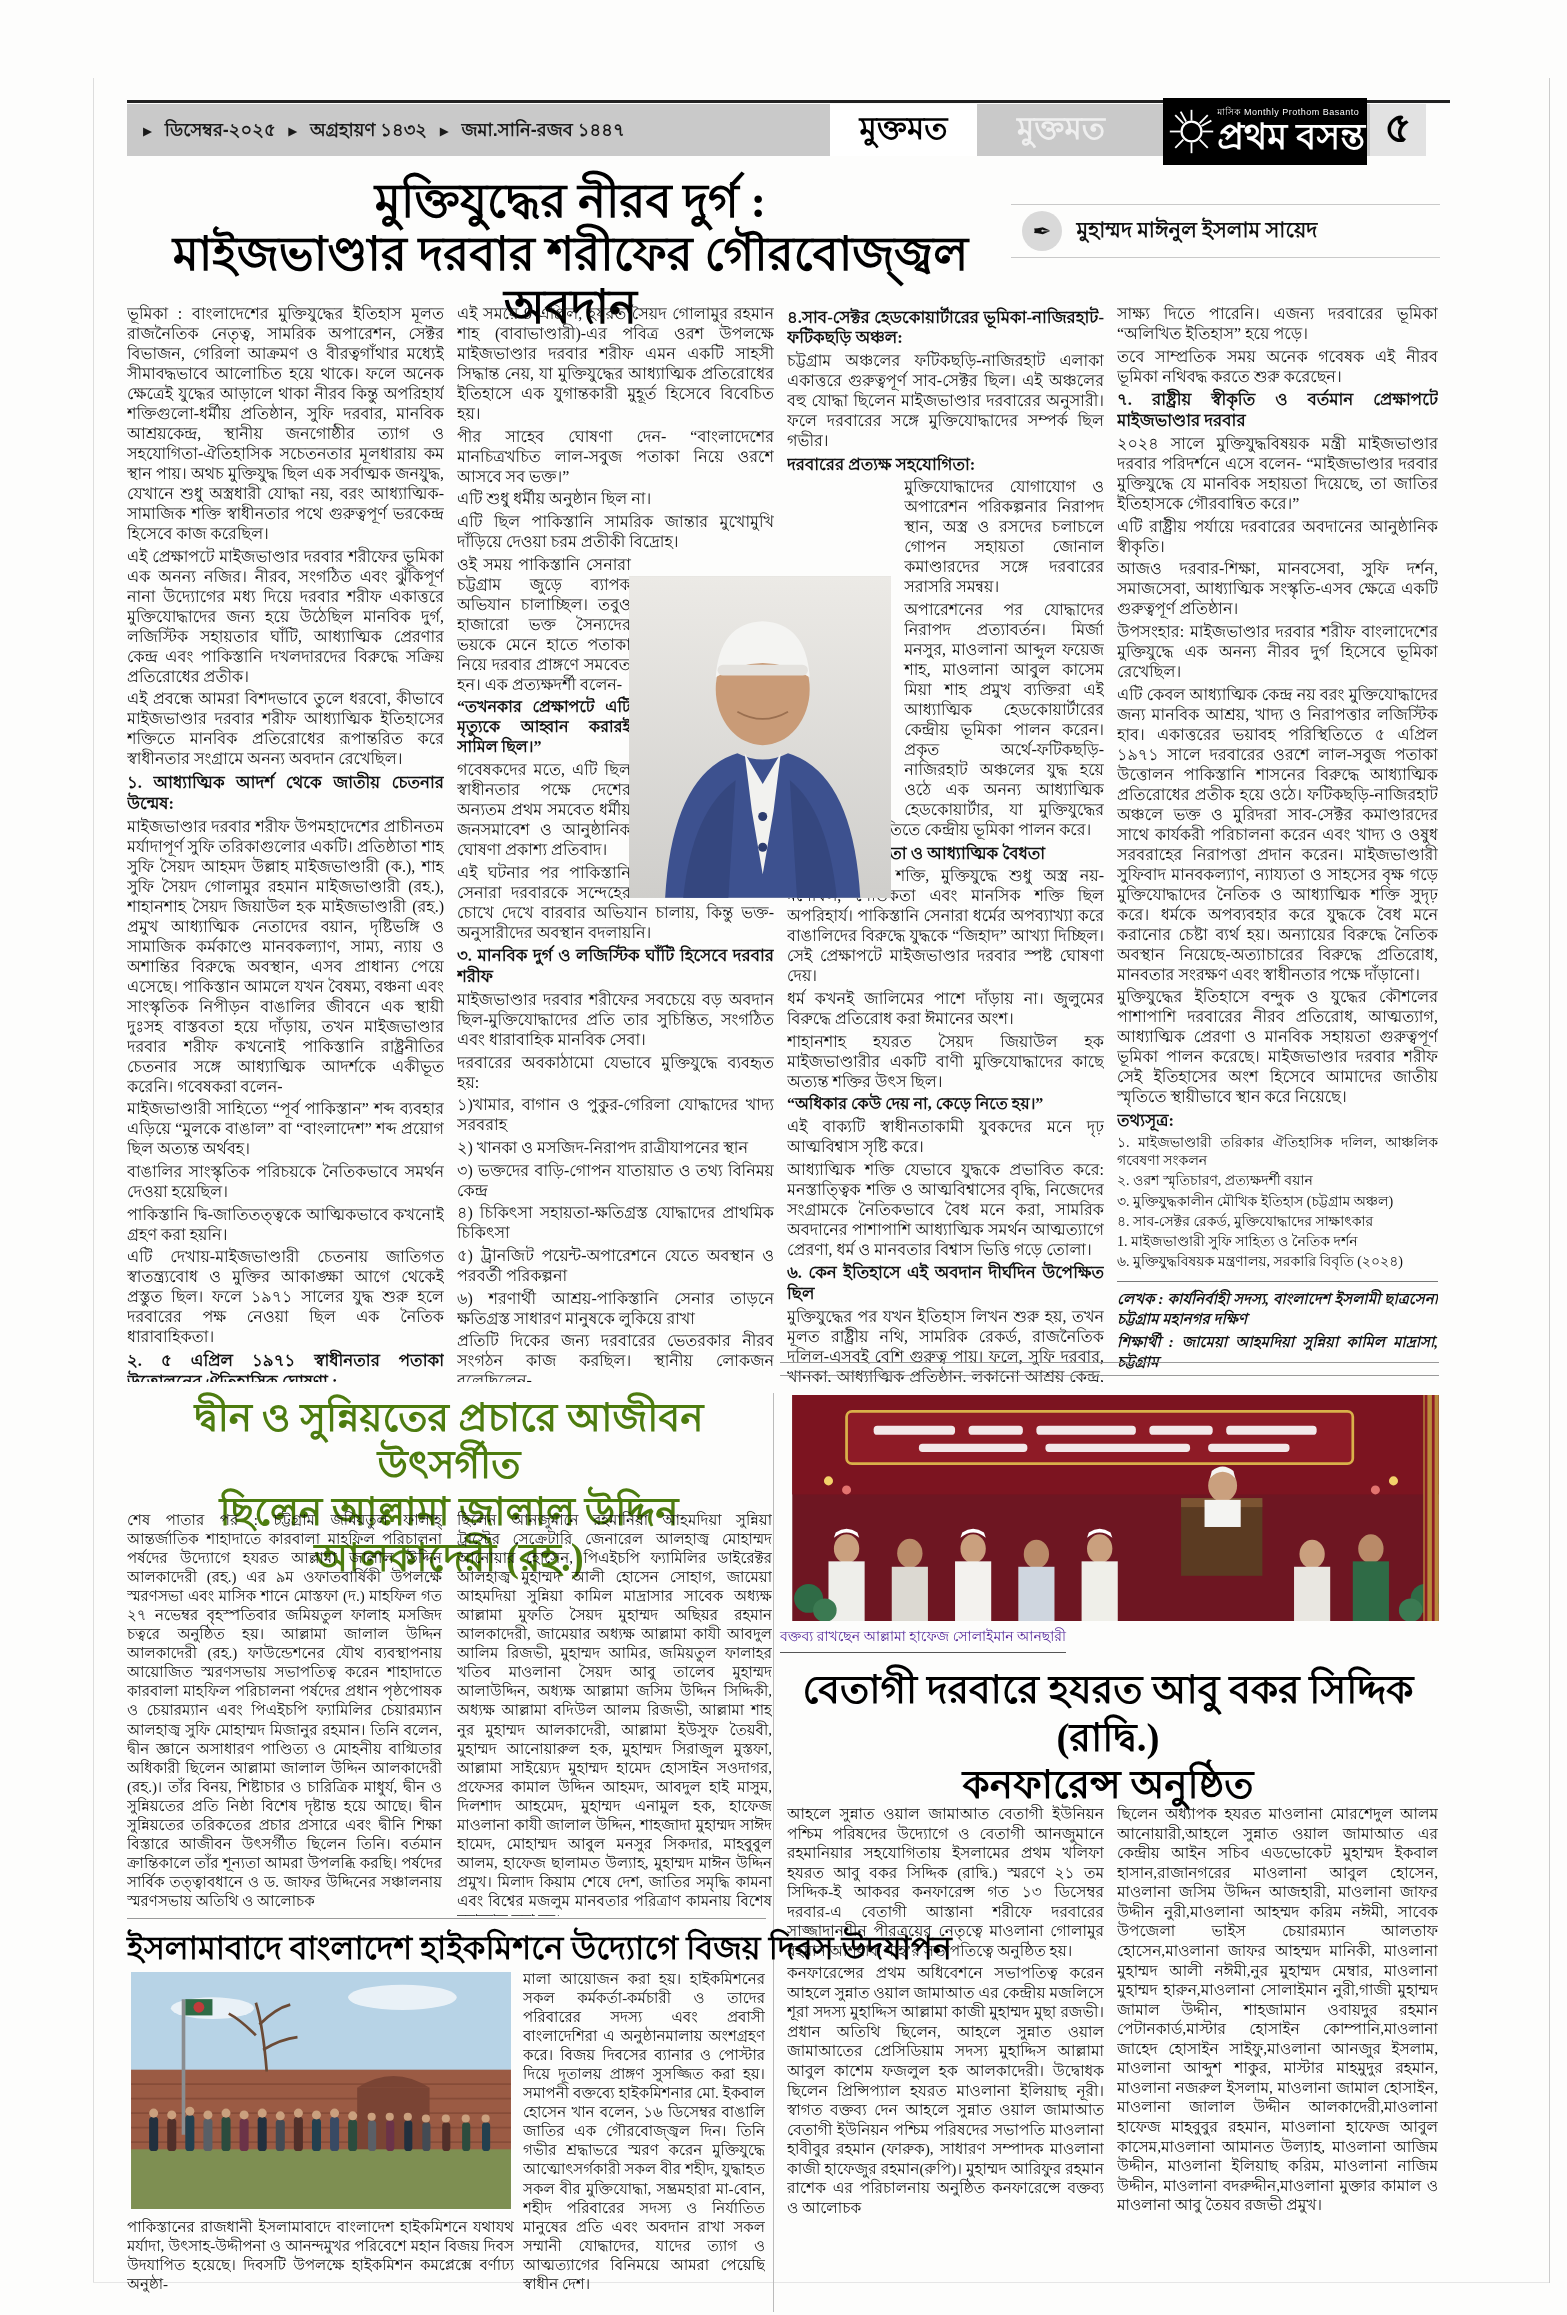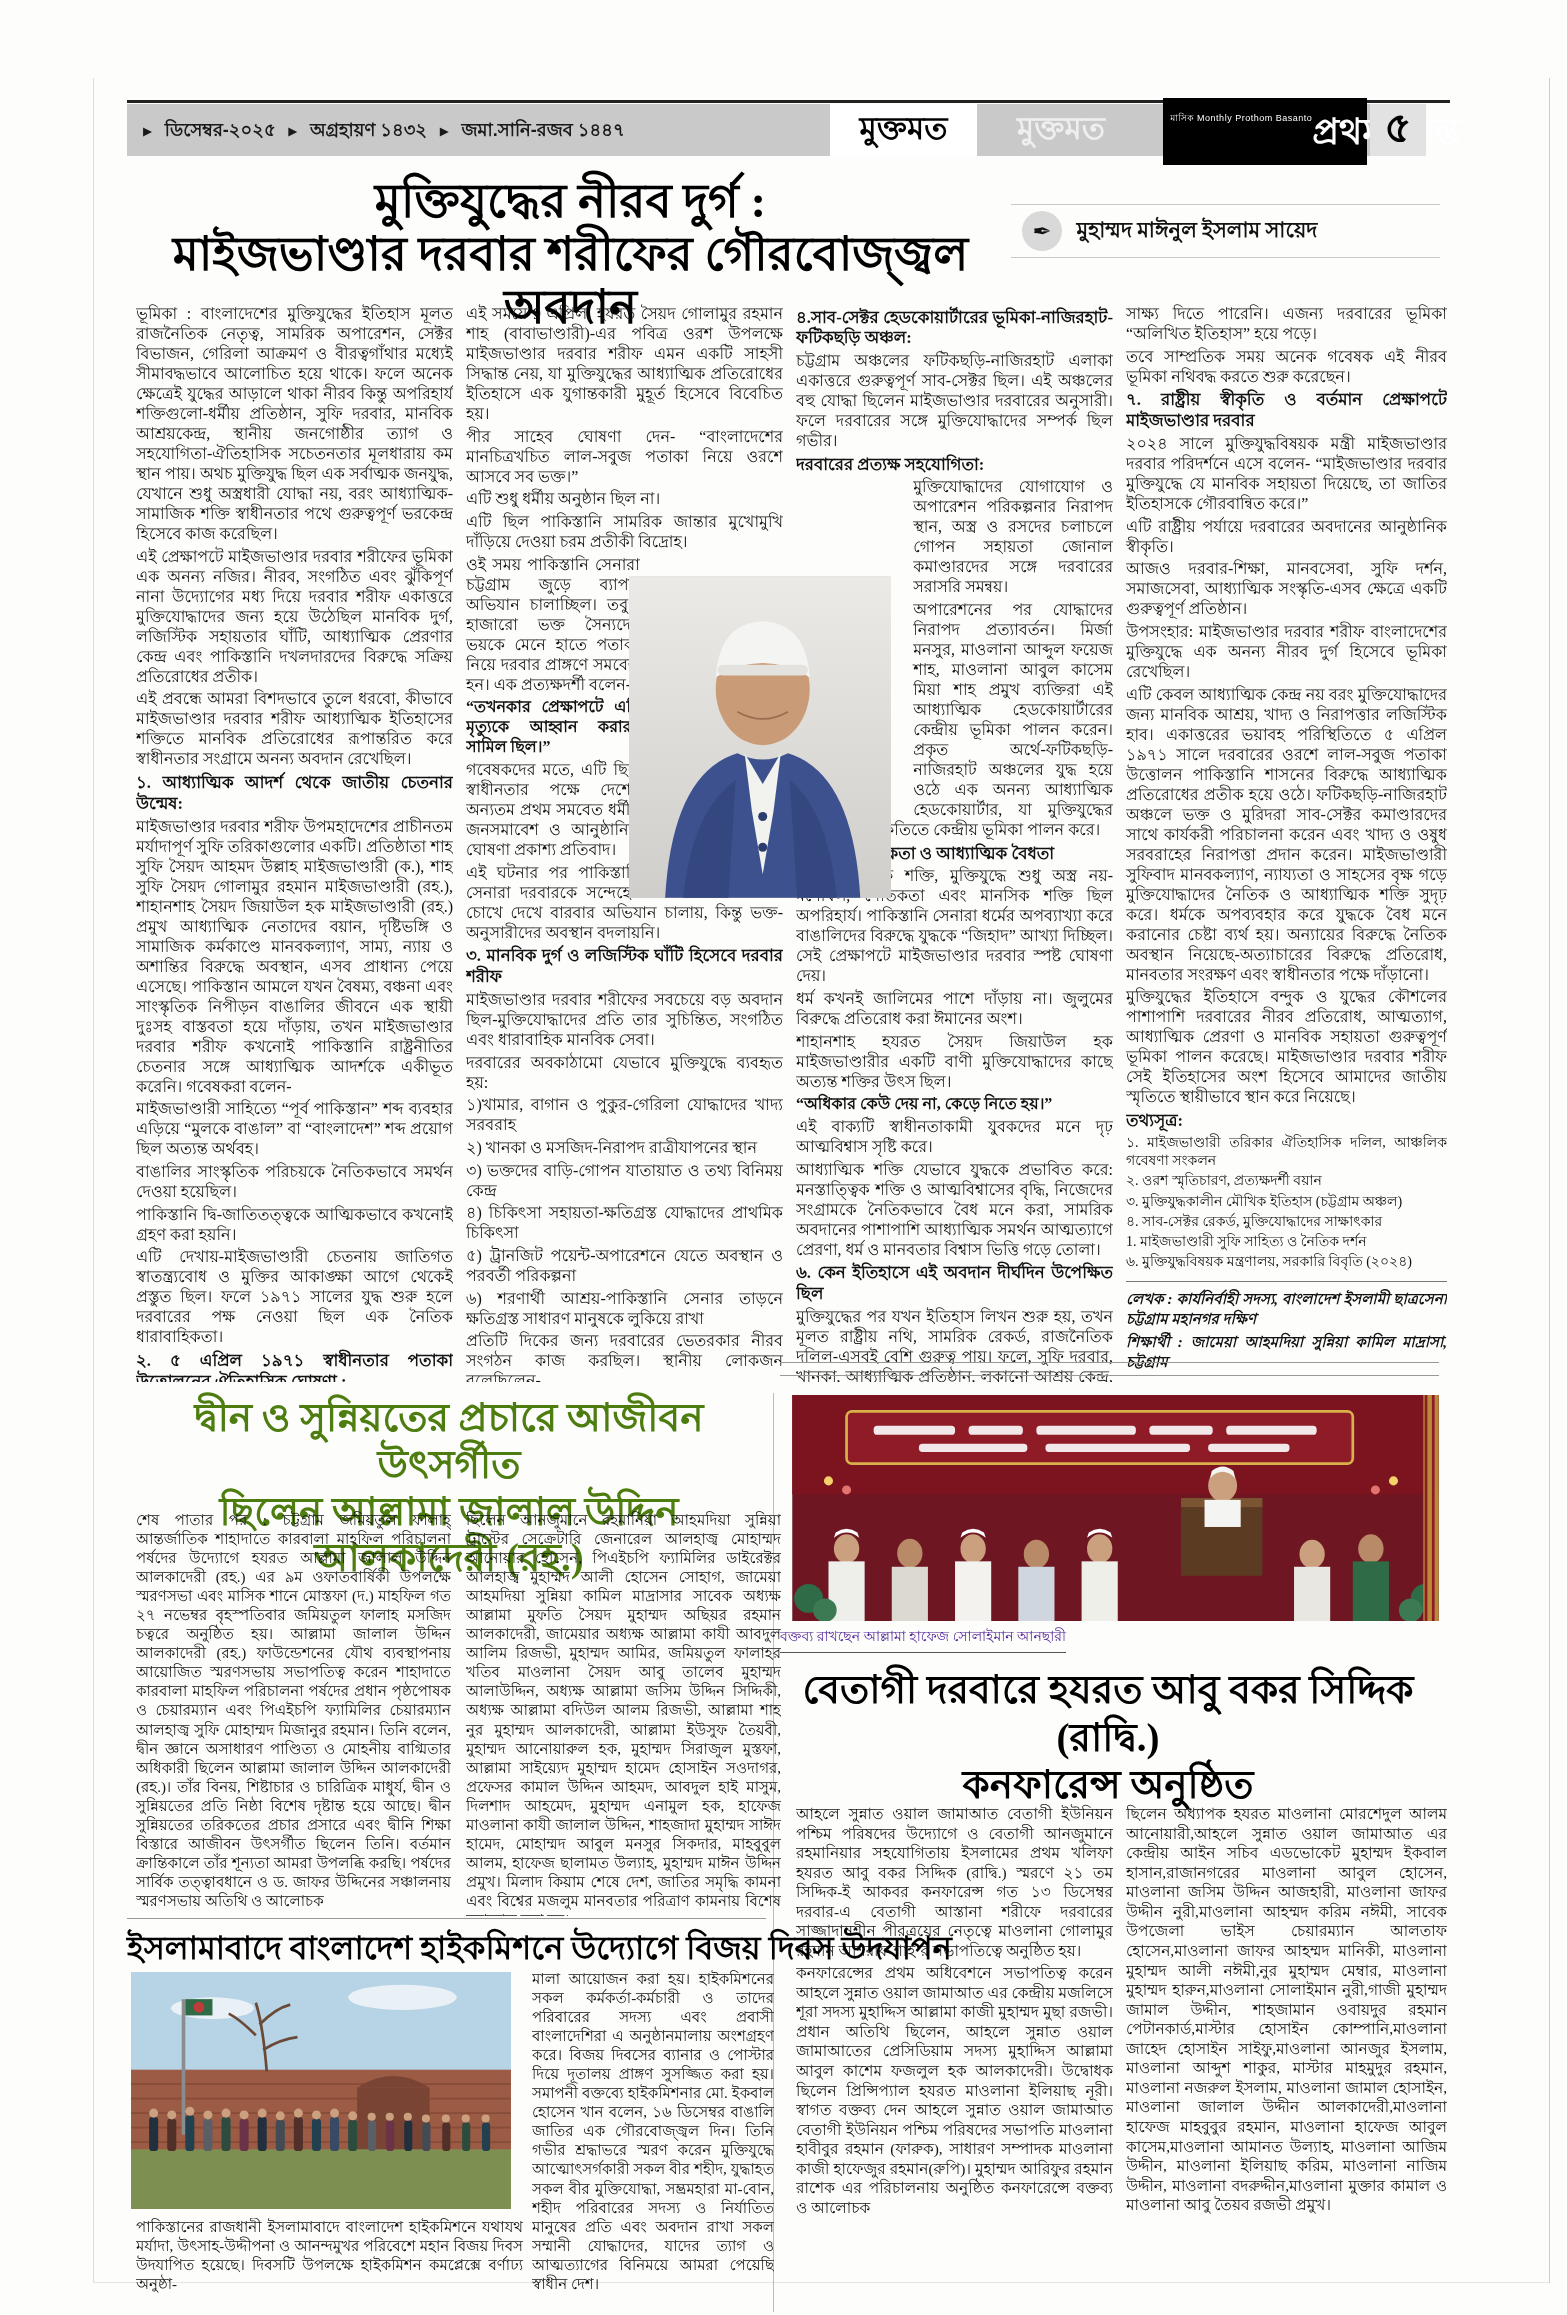--- a/index.html
+++ b/index.html
@@ -14,37 +14,37 @@
   .topline{left:127px;top:100px;width:1323px;height:2.7px;background:#222;}
   .hdrbar{left:127px;top:104px;width:1285px;height:52px;background:#c9c9c9;}
   .dates{left:143px;top:116px;height:31px;display:flex;align-items:center;gap:12.7px;
          font-size:18px;font-weight:600;color:#1a1a1a;font-family:"Liberation Sans","DejaVu Sans",sans-serif;}
   .dates .bul{font-size:11.8px;position:relative;top:-0.9px;}
   .tabwhite{left:830px;top:104px;width:147px;height:52px;background:#fff;display:flex;align-items:center;justify-content:center;
             font-weight:800;font-size:31px;color:#000;}
   .tabghost{left:984px;top:104px;width:154px;height:52px;display:flex;align-items:center;justify-content:center;
             font-weight:800;font-size:31px;color:#efefef;}
   .logobox{left:1163px;top:98px;width:204px;height:67px;background:#000;color:#fff;display:flex;align-items:center;padding-left:5.4px;box-sizing:border-box;}
-  .logotxt{display:flex;line-height:1;margin-left:1.8px;justify-content:center;}
+  .logotxt{display:flex;flex-direction:column;line-height:1;margin-left:1.8px;justify-content:center;}
   .logosmall{font-size:9px;letter-spacing:0.5px;white-space:nowrap;margin-bottom:2.7px;font-family:"Liberation Sans","DejaVu Sans",sans-serif;}
   .logoname{font-size:36px;font-weight:800;white-space:nowrap;}
   .pagenum{left:1370px;top:104px;width:56px;height:52px;background:#e2e2e2;display:flex;align-items:center;justify-content:center;
            font-size:42px;font-weight:800;color:#000;}
   
   .main-hl{left:150px;top:175px;width:841px;text-align:center;font-weight:800;line-height:1.13;color:#000;}
   .main-hl .l1{font-size:47px;}
   .main-hl .l2{font-size:47px;}
   
   .byline{left:1011px;top:204px;width:429px;height:52px;border-top:1.8px solid #c9c9c9;border-bottom:1.8px solid #c9c9c9;
           display:flex;align-items:center;}
   .pencirc{width:40px;height:40px;border-radius:50%;background:#d9d9d9;display:flex;align-items:center;justify-content:center;
            font-size:22.6px;color:#111;margin-left:11px;}
   .byname{font-size:21px;font-weight:700;margin-left:14.5px;}
   
-  .col{position:absolute;overflow:hidden;text-align:justify;margin-left:9px;}
+  .col{position:absolute;overflow:hidden;text-align:justify;}
   .mcol{top:304px;height:1078px;width:317px;font-size:16px;line-height:1.25;}
   .seg{margin:0 0 2.7px;}
   .seg-h{font-weight:700;font-size:16.7px;margin:3.6px 0 1.8px;}
   .seg-q{font-weight:700;}
   .seg-ref{font-size:14px;line-height:1.32;margin:0 0 1.8px;}
   .seg-rule{border-top:0.9px solid #777;margin:9px 0 7.2px;}
   .seg-meta{font-style:italic;font-weight:700;font-size:15px;line-height:1.35;}
   .seg-spr{float:right;width:136px;height:337px;margin-left:7.2px;}
   .seg-spl{float:left;width:110px;height:337px;margin-right:7.2px;}
   

